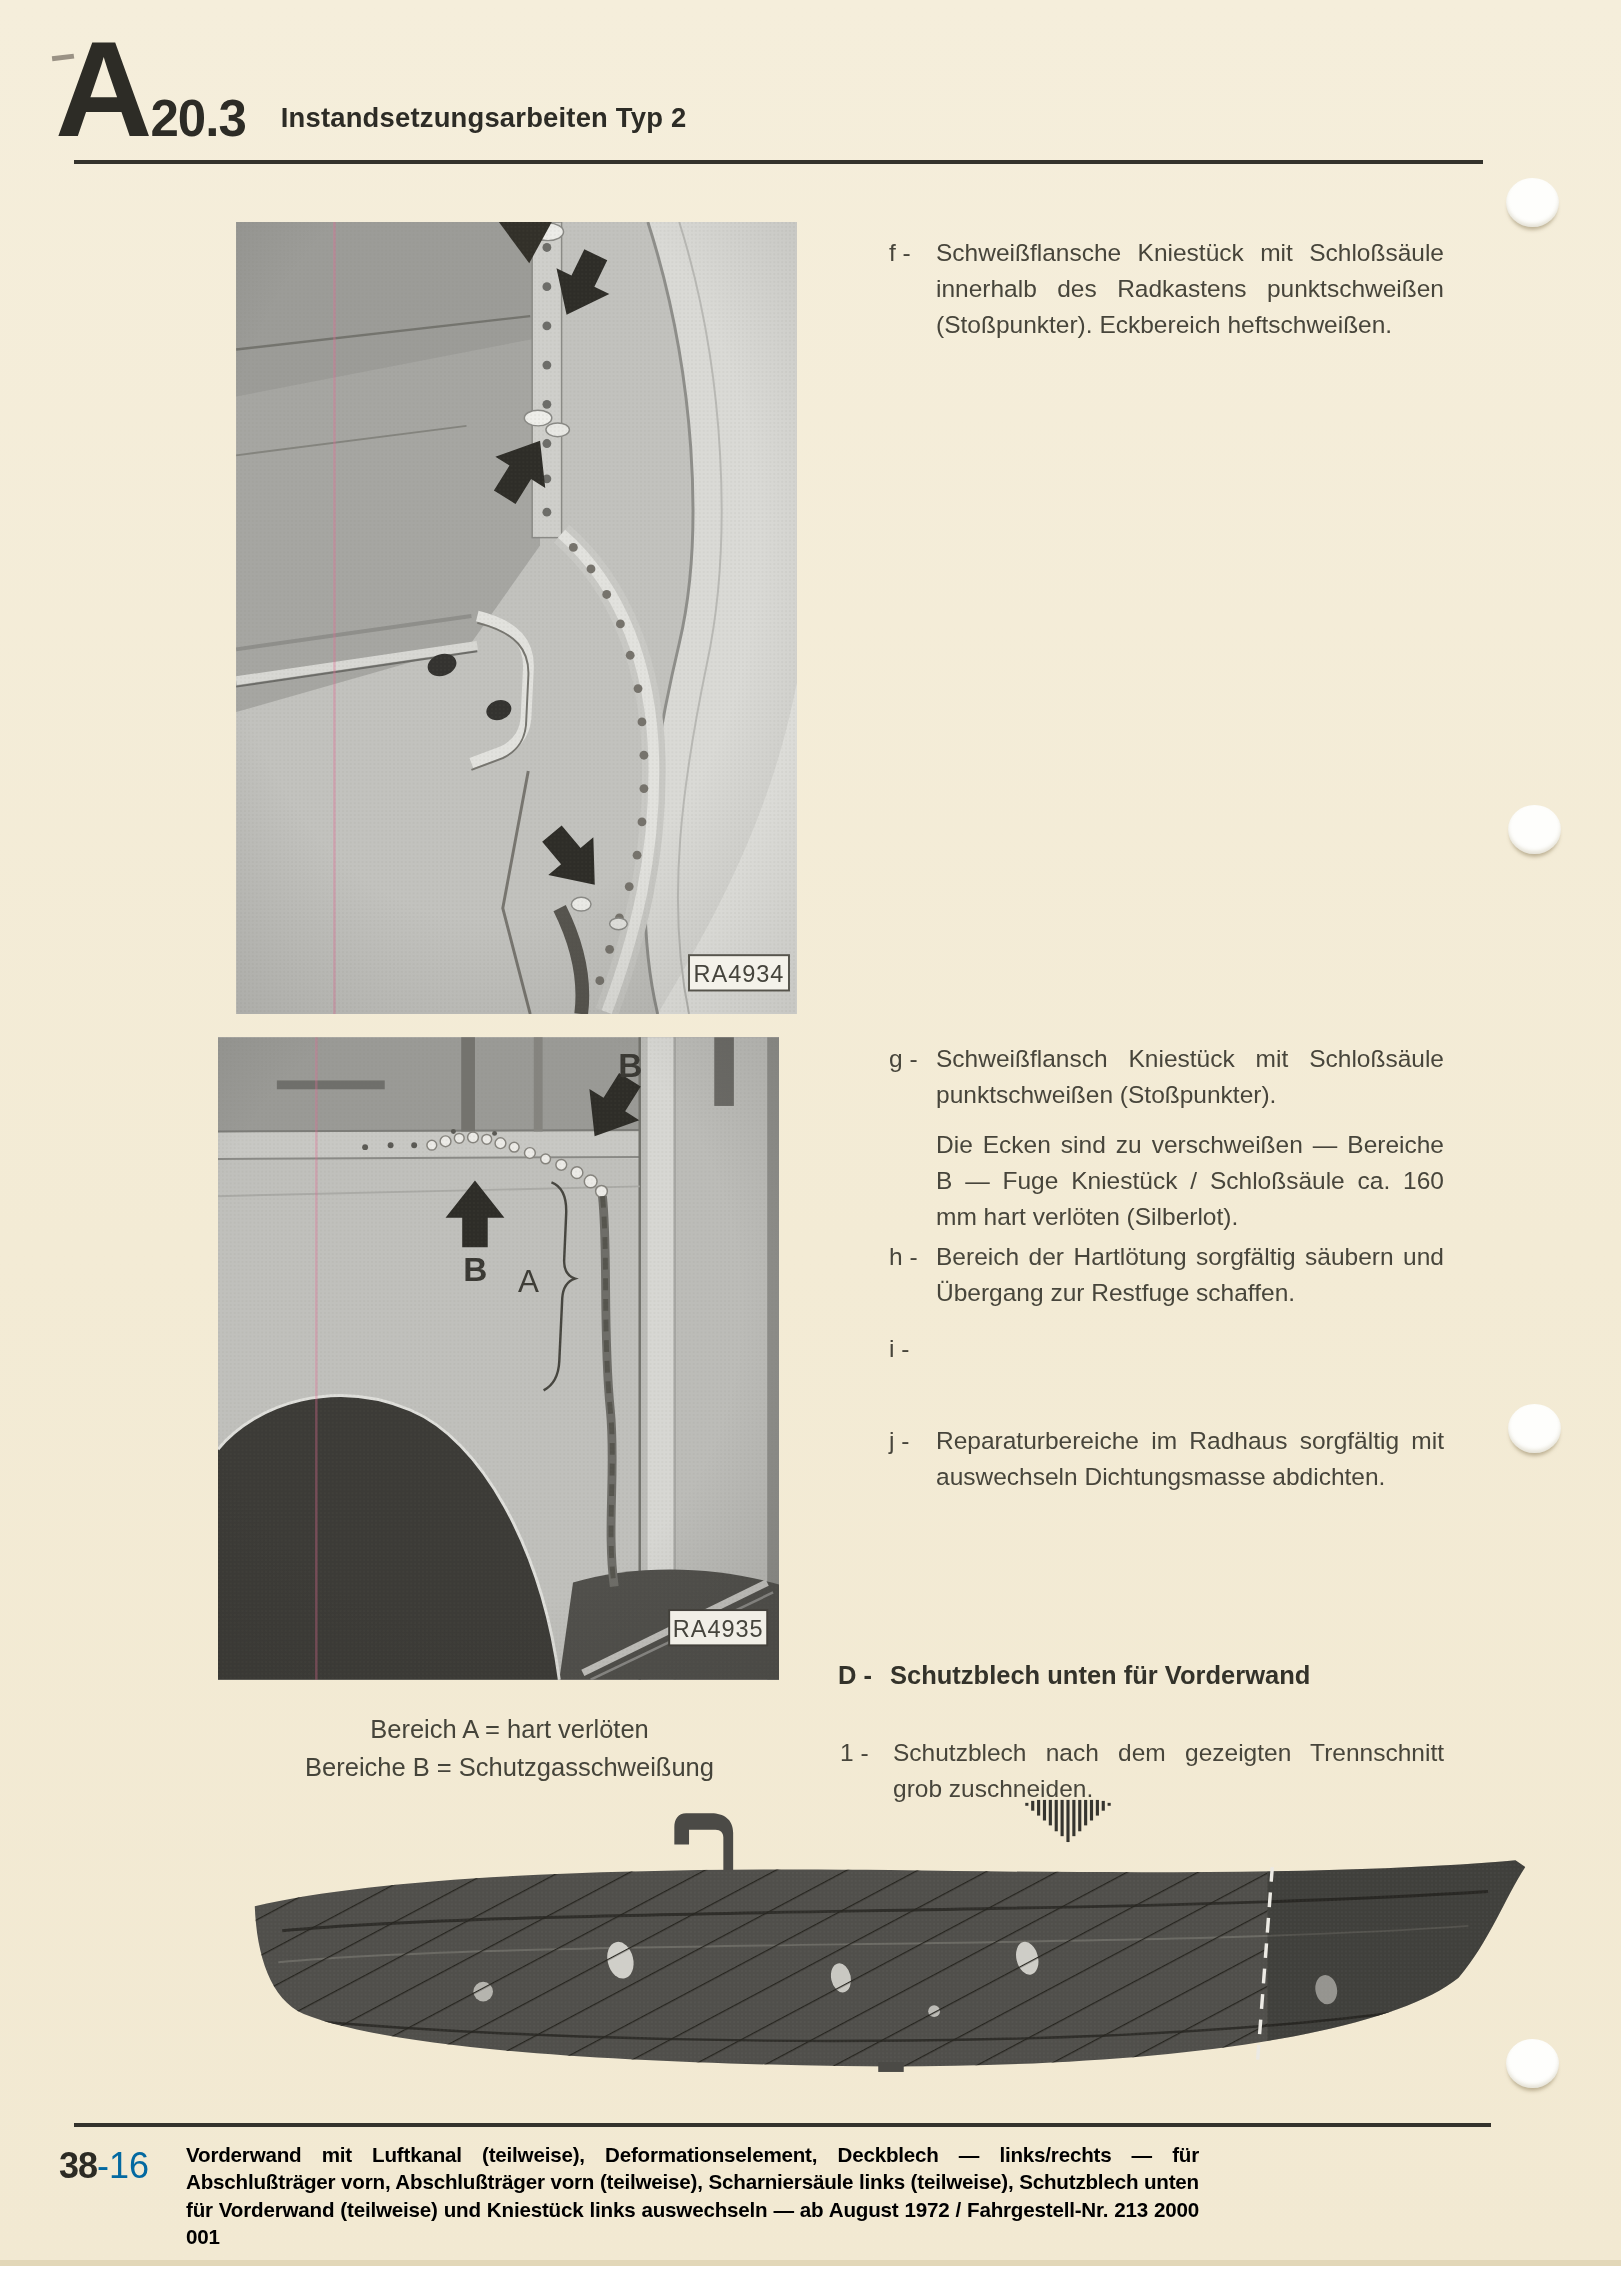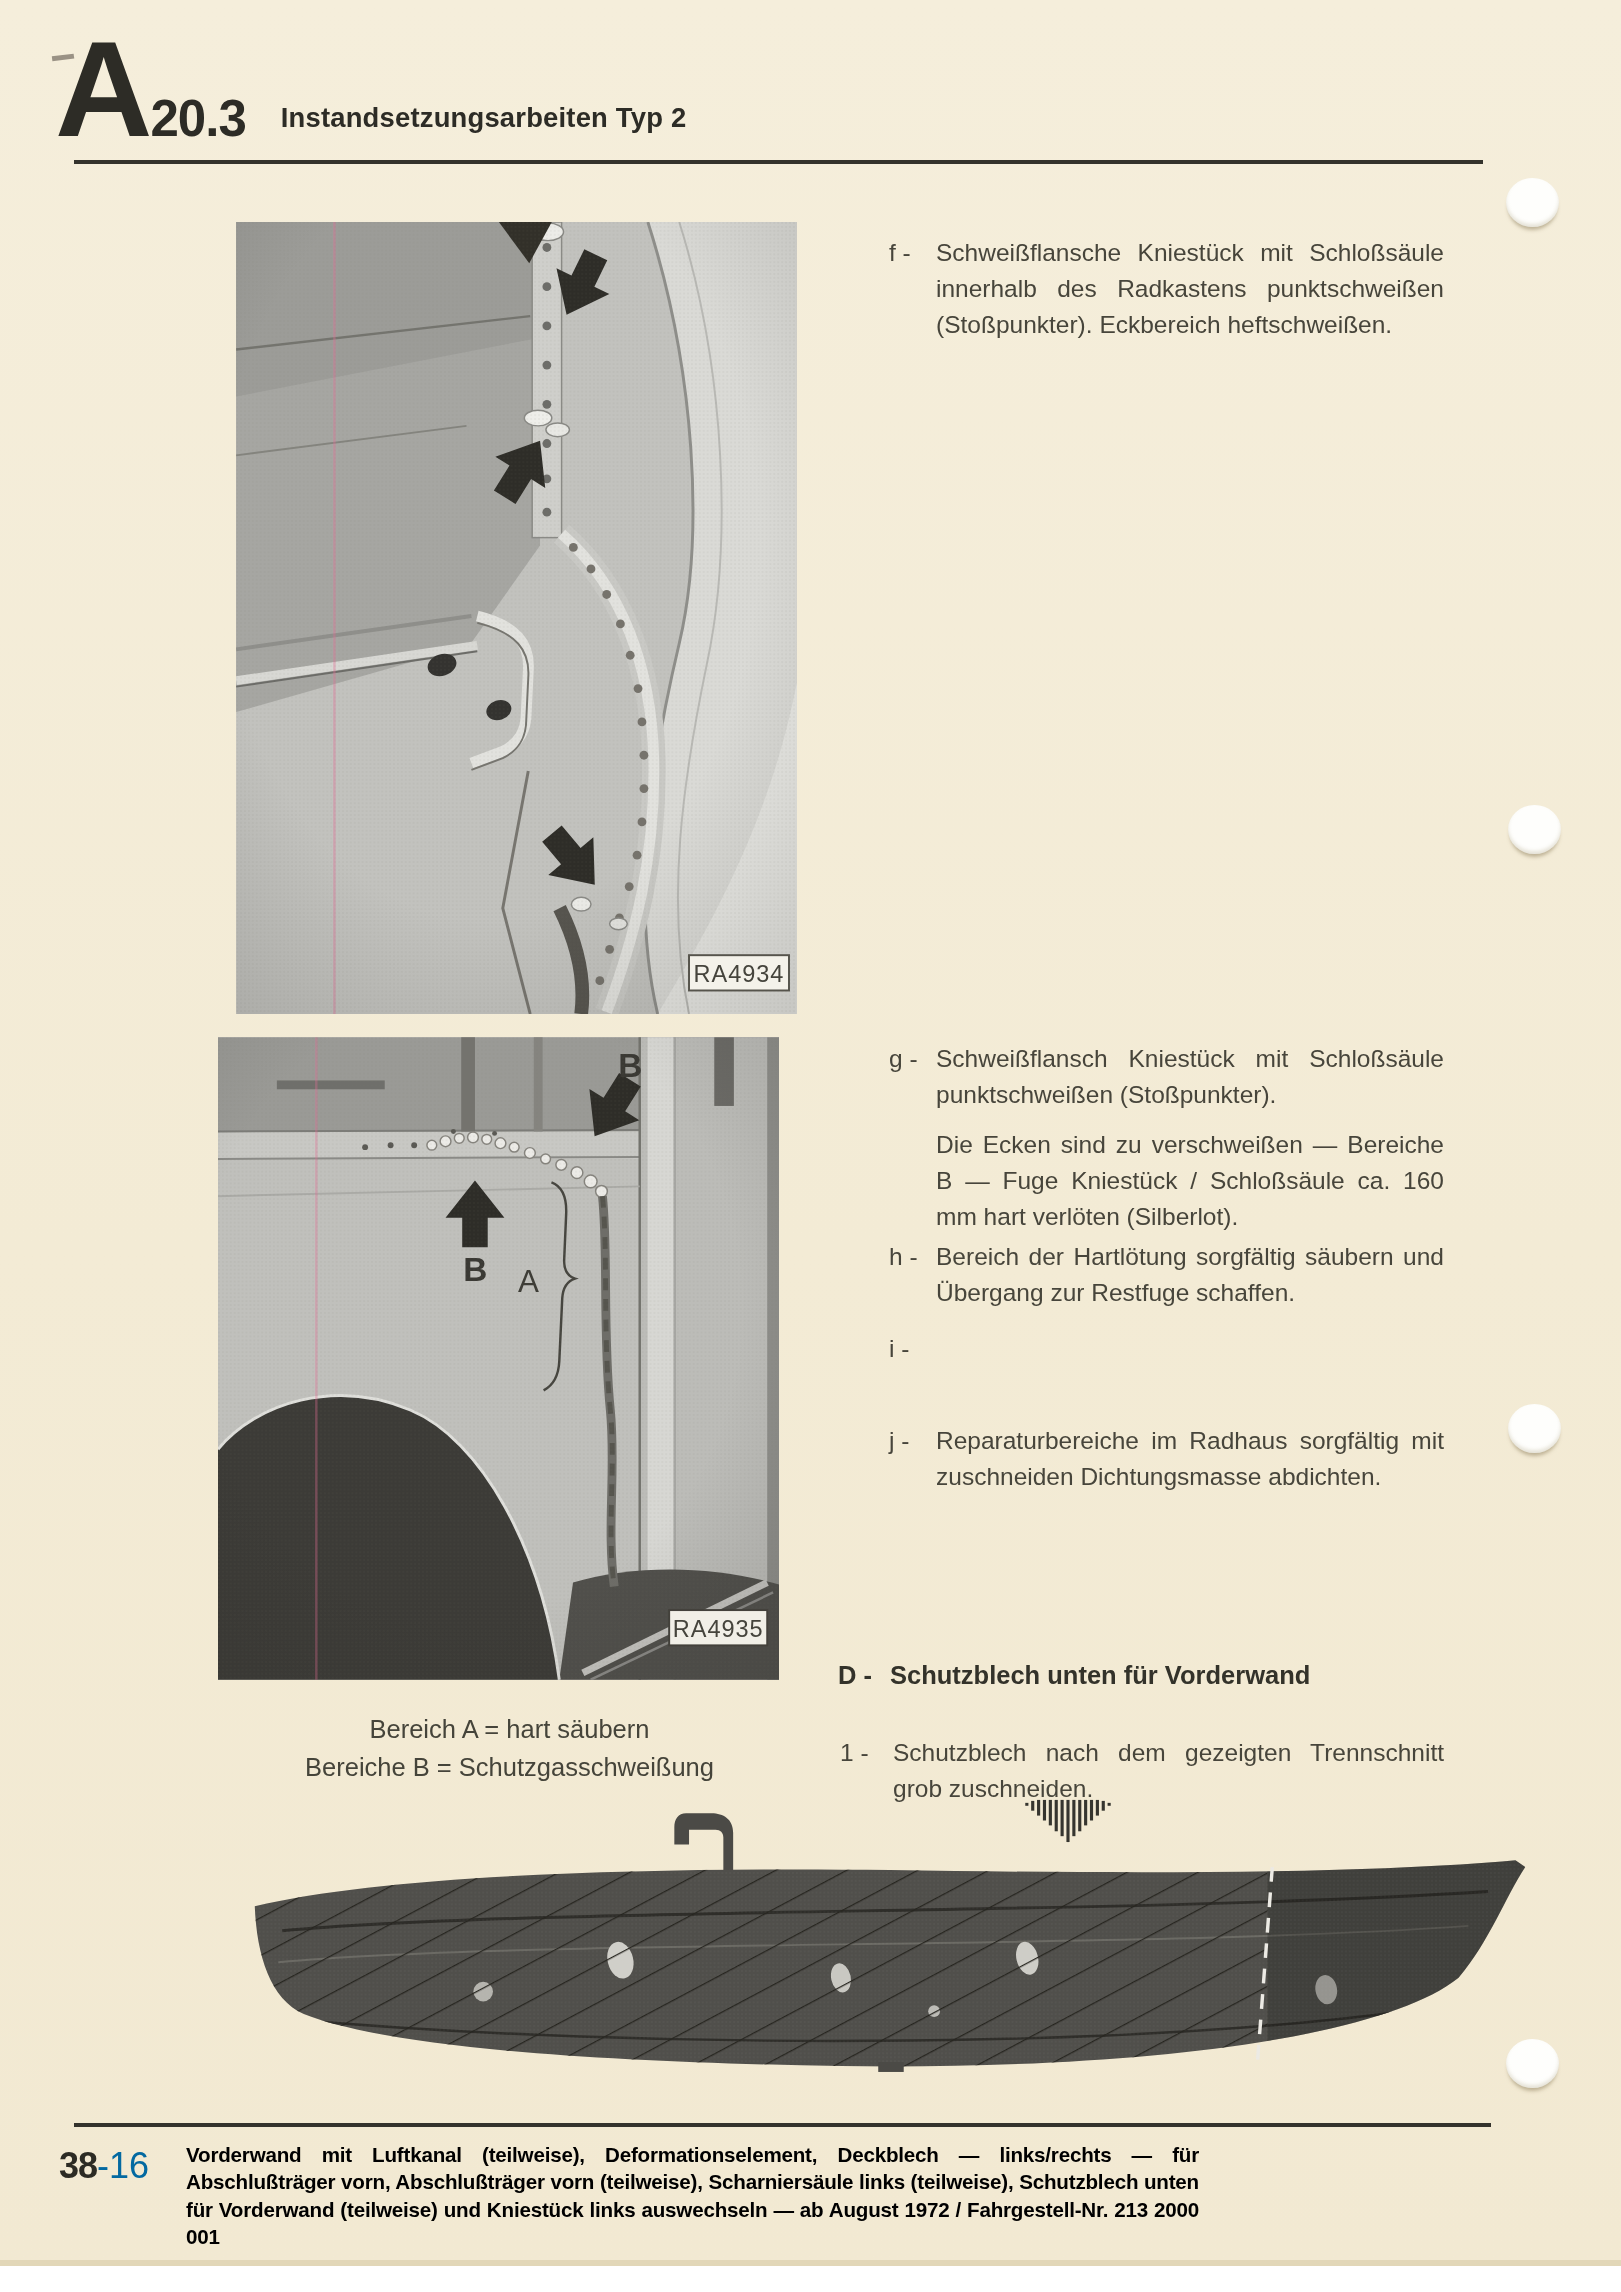--- a/index.html
+++ b/index.html
@@ -227,25 +227,25 @@
     <span class="lbl">h -</span>
     <span>Bereich der Hartlötung sorgfältig säubern und Übergang zur Restfuge schaffen.</span>
   </div>
 
   <div class="step" style="top:1331px;">
     <span class="lbl">i -</span>
   </div>
 
   <div class="step" style="top:1423px;">
     <span class="lbl">j -</span>
-    <span>Reparaturbereiche im Radhaus sorgfältig mit zuschneiden Dichtungsmasse abdichten.</span>
+    <span>Reparaturbereiche im Radhaus sorgfältig mit auswechseln Dichtungsmasse abdichten.</span>
   </div>
 
   <div class="caption">
-    <div>Bereich A = hart säubern</div>
+    <div>Bereich A = hart verlöten</div>
     <div>Bereiche B = Schutzgasschweißung</div>
   </div>
 
   <div class="d-head" style="top:1661px;">
     <span class="lbl">D -</span>
     <span>Schutzblech unten für Vorderwand</span>
   </div>
 
   <div class="step step-one" style="top:1735px;">
     <span class="lbl">1 -</span>

